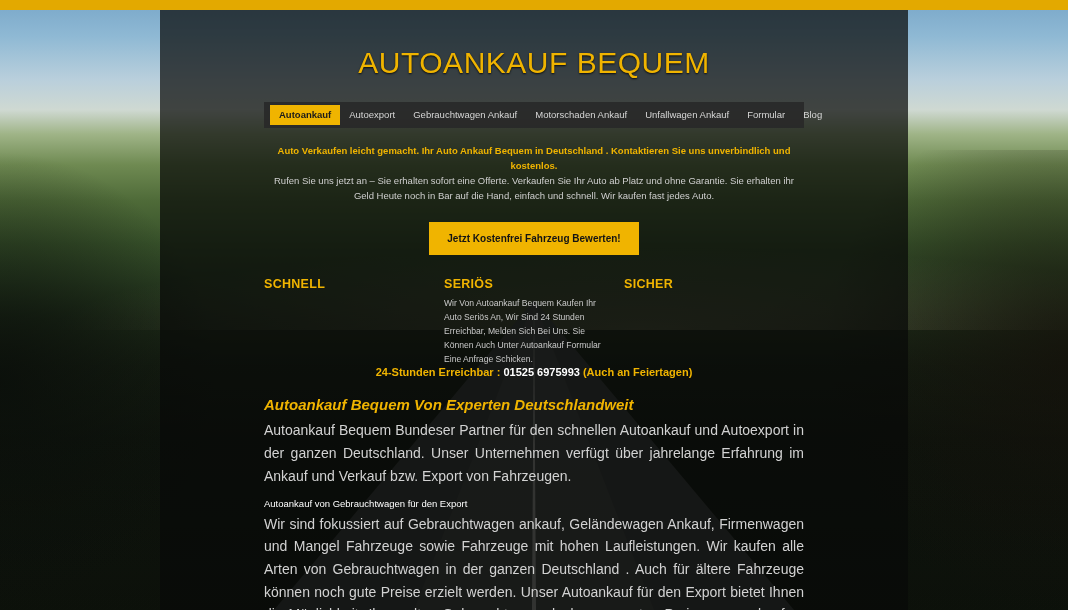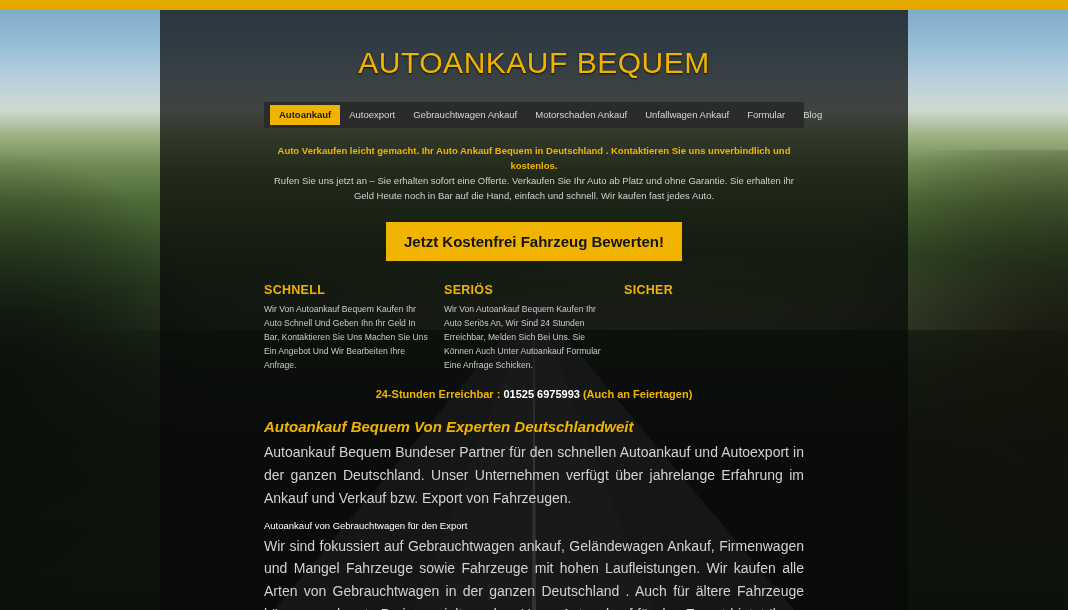--- a/index.html
+++ b/index.html
@@ -120,21 +120,21 @@
     color:#cfcfcf;
   }
   #intro .lead { color:#f0b400; font-weight:bold; display:block; margin-bottom:1px;}
 
   
   #cta-wrap { text-align:center; margin-top: 18px; }
   #cta {
     display:inline-block;
     background:#f0b400;
     color:#141414;
-    font-size: 15px;
+    font-size: 10px;
     font-weight:600;
     padding: 11px 18px;
     border:none;
     cursor:pointer;
   }
 
   
   #cols {
     display:flex;
     width: 540px;
@@ -152,21 +152,21 @@
   .col p {
     margin:0;
     font-size: 8.6px;
     line-height: 1.62;
     color:#cacaca;
   }
 
   
   #phone {
     text-align:center;
-    margin-top: 16px;
+    margin-top: 0;
     font-size: 11px;
     font-weight:bold;
     color:#f0b400;
   }
   #phone .num { color:#ffffff; }
   #phone .note { color:#f0b400; }
 
   
   .article { width: 540px; margin: 18px auto 0 auto; }
   .article h2 {
@@ -224,21 +224,20 @@
     <span>Rufen Sie uns jetzt an – Sie erhalten sofort eine Offerte. Verkaufen Sie Ihr Auto ab Platz und ohne Garantie. Sie erhalten ihr Geld Heute noch in Bar auf die Hand, einfach und schnell. Wir kaufen fast jedes Auto.</span>
   </div>
 
   <div id="cta-wrap">
     <button id="cta">Jetzt Kostenfrei Fahrzeug Bewerten!</button>
   </div>
 
   <div id="cols">
     <div class="col">
       <h3>SCHNELL</h3>
-      <p>Wir Von Autoankauf Bequem Kaufen Ihr Auto Schnell Und Geben Ihn Ihr Geld In Bar, Kontaktieren Sie Uns Machen Sie Uns Ein Angebot Und Wir Bearbeiten Ihre Anfrage.</p>
     </div>
     <div class="col">
       <h3>SERIÖS</h3>
       <p>Wir Von Autoankauf Bequem Kaufen Ihr Auto Seriös An, Wir Sind 24 Stunden Erreichbar, Melden Sich Bei Uns. Sie Können Auch Unter Autoankauf Formular Eine Anfrage Schicken.</p>
     </div>
     <div class="col">
       <h3>SICHER</h3>
     </div>
   </div>
 

